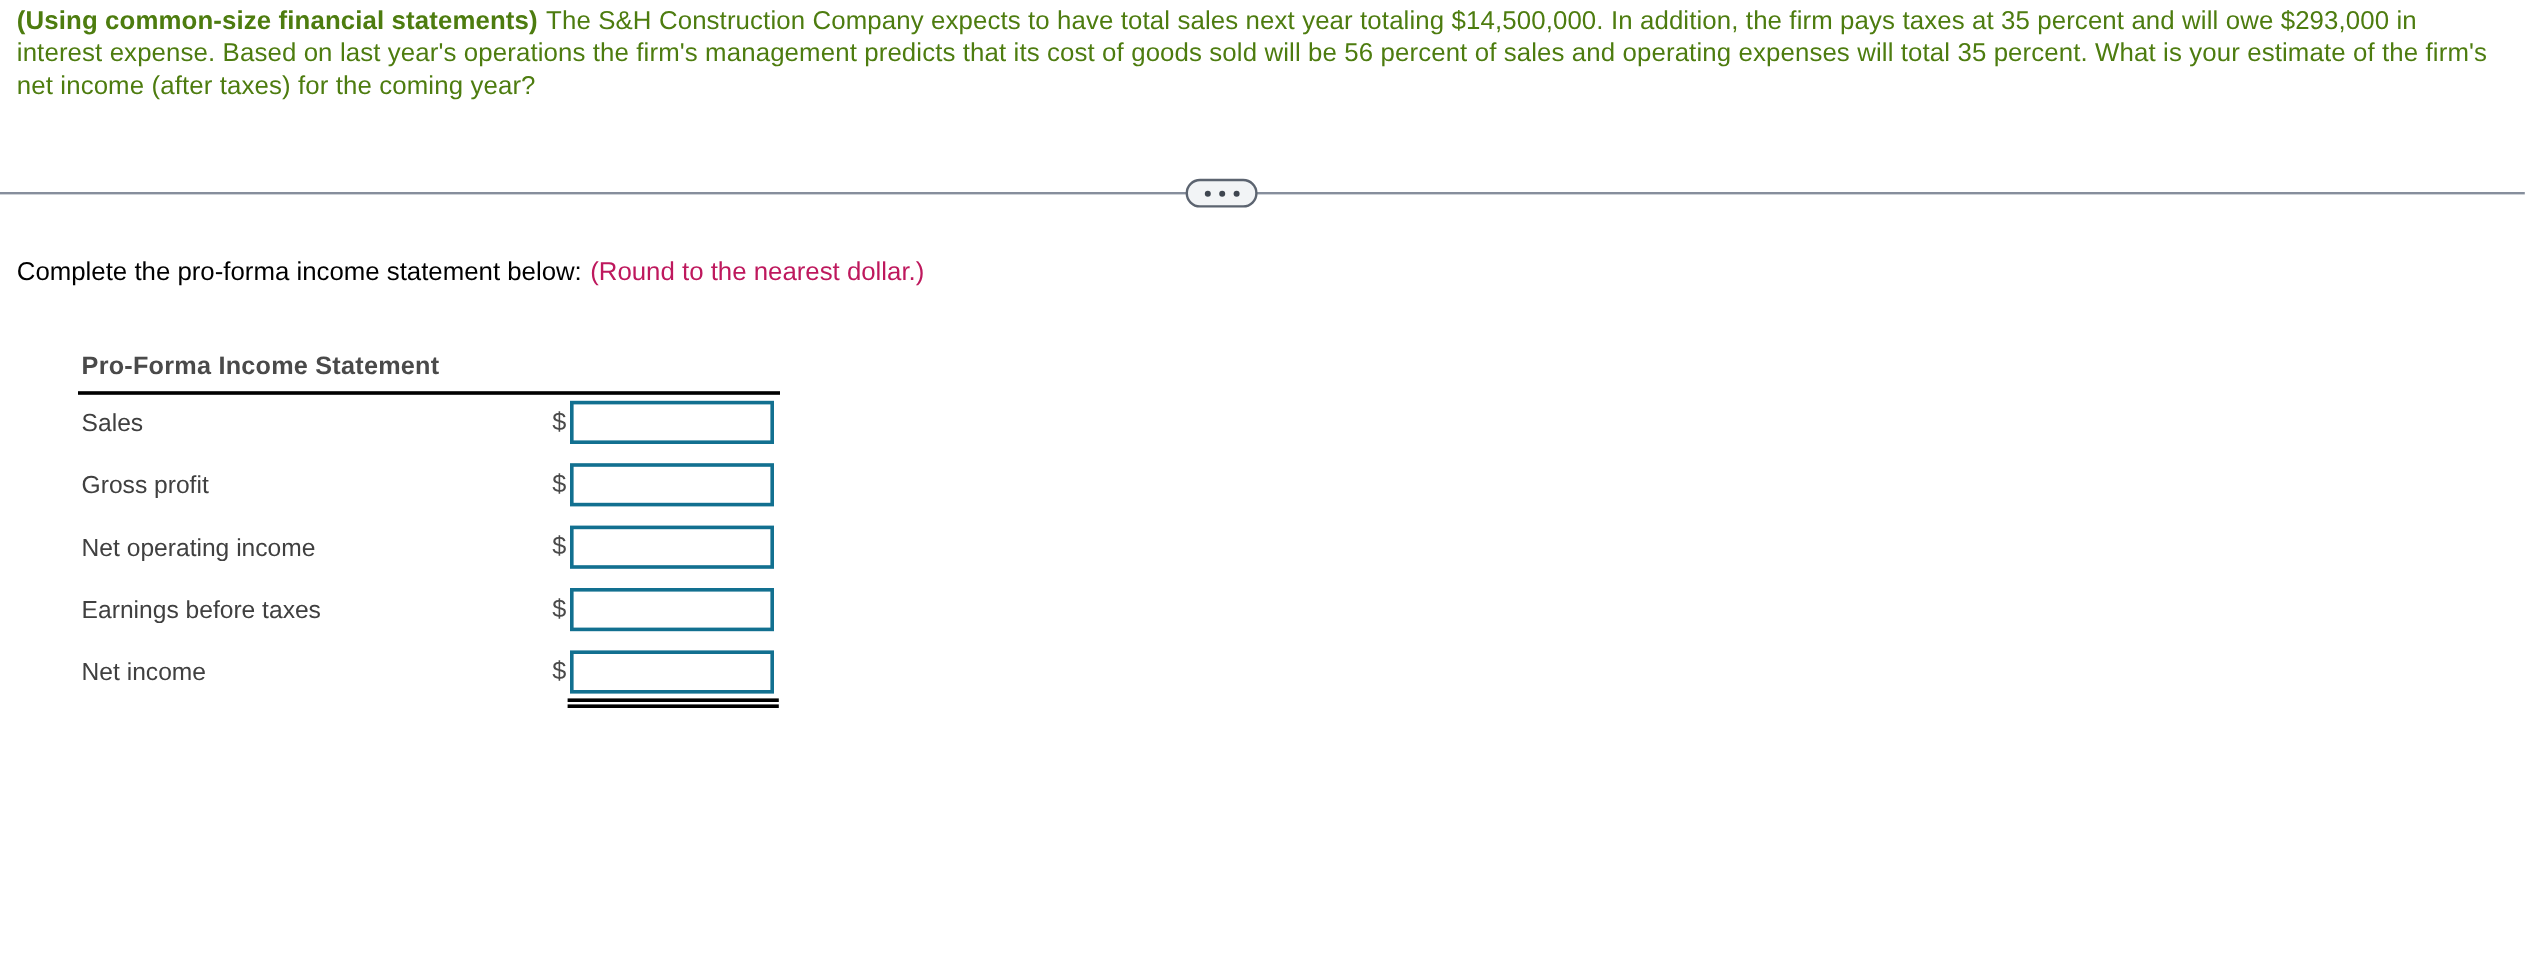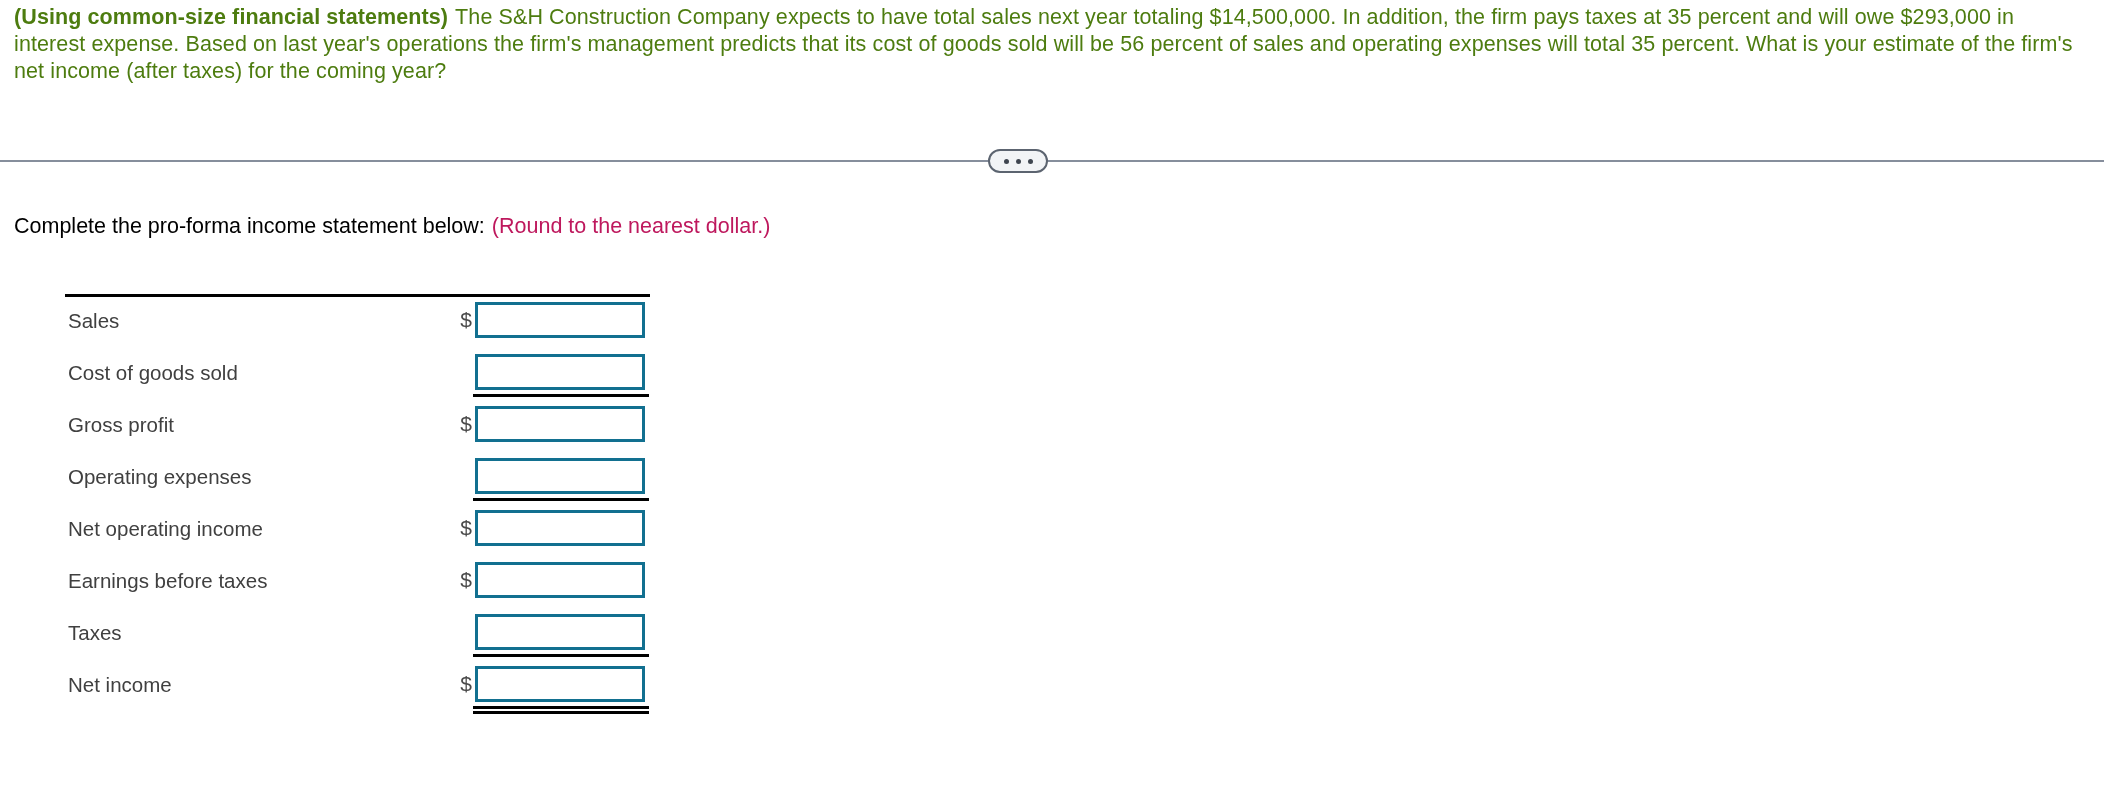--- a/index.html
+++ b/index.html
@@ -174,59 +174,42 @@
   <div class="ellipsis-btn">
     <span class="dot"></span>
     <span class="dot"></span>
     <span class="dot"></span>
   </div>
 </div>
 
 <div class="instruction"><span>Complete the pro-forma income statement below:</span><span class="q-gap"></span><span class="round-note">(Round to the nearest dollar.)</span></div>
 
 <div class="statement">
+  <div class="statement-title">Pro-Forma Income Statement</div>
   <div class="rule-top"></div>
   <div id="rows-container">
       <div class="row">
         <div class="label">Sales</div>
         <div class="dollar">$</div>
         <input class="field" type="text" value="" style="">
       </div>
       <div class="row">
-        <div class="label">Cost of goods sold</div>
-        <div class="dollar"></div>
-        <input class="field" type="text" value="" style="">
-        <div class="rule-single"></div>
-      </div>
-      <div class="row">
         <div class="label">Gross profit</div>
         <div class="dollar">$</div>
         <input class="field" type="text" value="" style="">
       </div>
       <div class="row">
-        <div class="label">Operating expenses</div>
-        <div class="dollar"></div>
-        <input class="field" type="text" value="" style="">
-        <div class="rule-single"></div>
-      </div>
-      <div class="row">
         <div class="label">Net operating income</div>
         <div class="dollar">$</div>
         <input class="field" type="text" value="" style="">
       </div>
       <div class="row">
         <div class="label">Earnings before taxes</div>
         <div class="dollar">$</div>
         <input class="field" type="text" value="" style="">
-      </div>
-      <div class="row">
-        <div class="label">Taxes</div>
-        <div class="dollar"></div>
-        <input class="field" type="text" value="" style="">
-        <div class="rule-single"></div>
       </div>
       <div class="row">
         <div class="label">Net income</div>
         <div class="dollar">$</div>
         <input class="field" type="text" value="" style="">
         <div class="rule-double"></div>
       </div>
     </div>
 </div>
 

